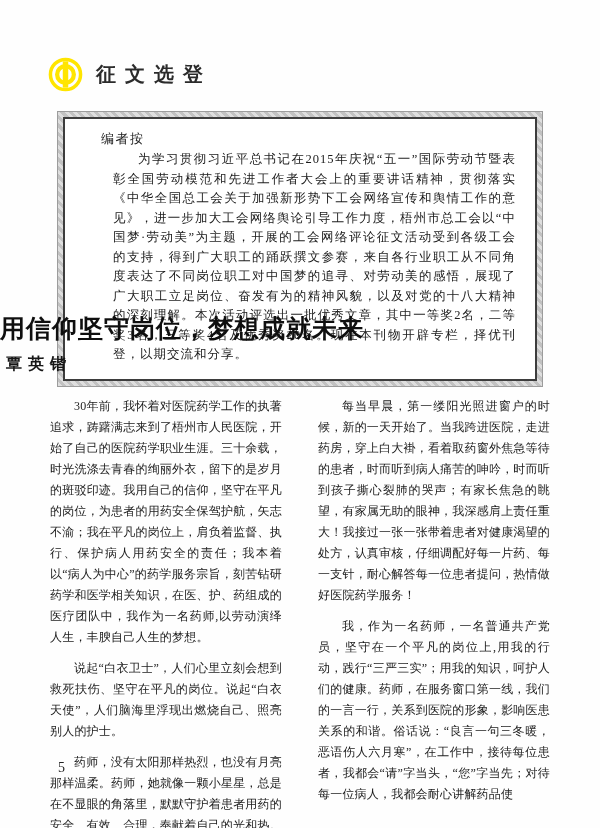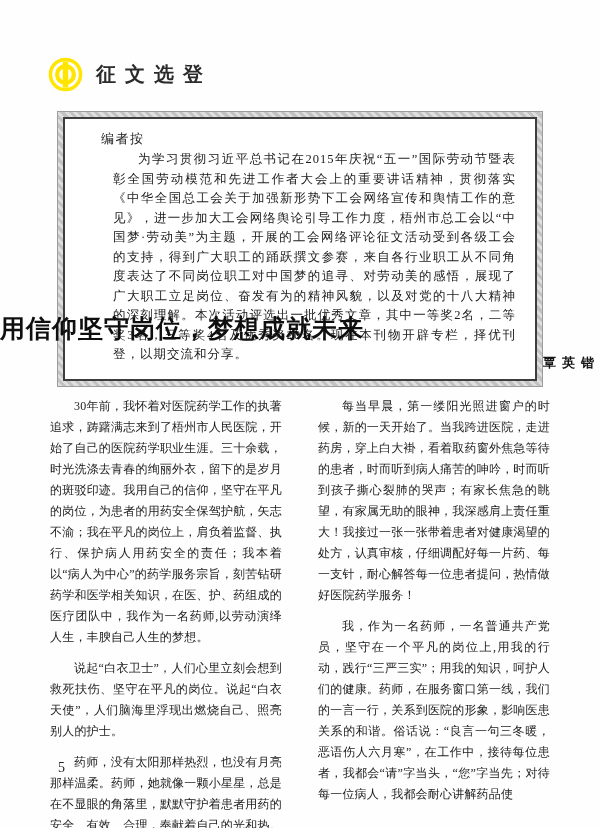--- a/index.html
+++ b/index.html
@@ -48,23 +48,23 @@
 
   
   .article-title {
     position:absolute; top:312px; left:0; width:600px;
     margin:0; text-align:left;
     font-size:25px; font-weight:bold; letter-spacing:1px;
     color:#0f0f0f;
   }
   .article-author {
     position:absolute; top:354px; left:0; width:600px;
-    margin:0; text-align:right;
+    margin:0; text-align:left;
     font-family:"Liberation Sans","DejaVu Sans",sans-serif;
-    font-size:13px; font-weight:bold; letter-spacing:6px;
+    font-size:16px; font-weight:bold; letter-spacing:6px;
     text-indent:6px; 
     color:#161616;
   }
 
   
   .columns {
     position:absolute; top:386px; left:40px;
     width:520px;
     display:flex; gap:16px;
   }

